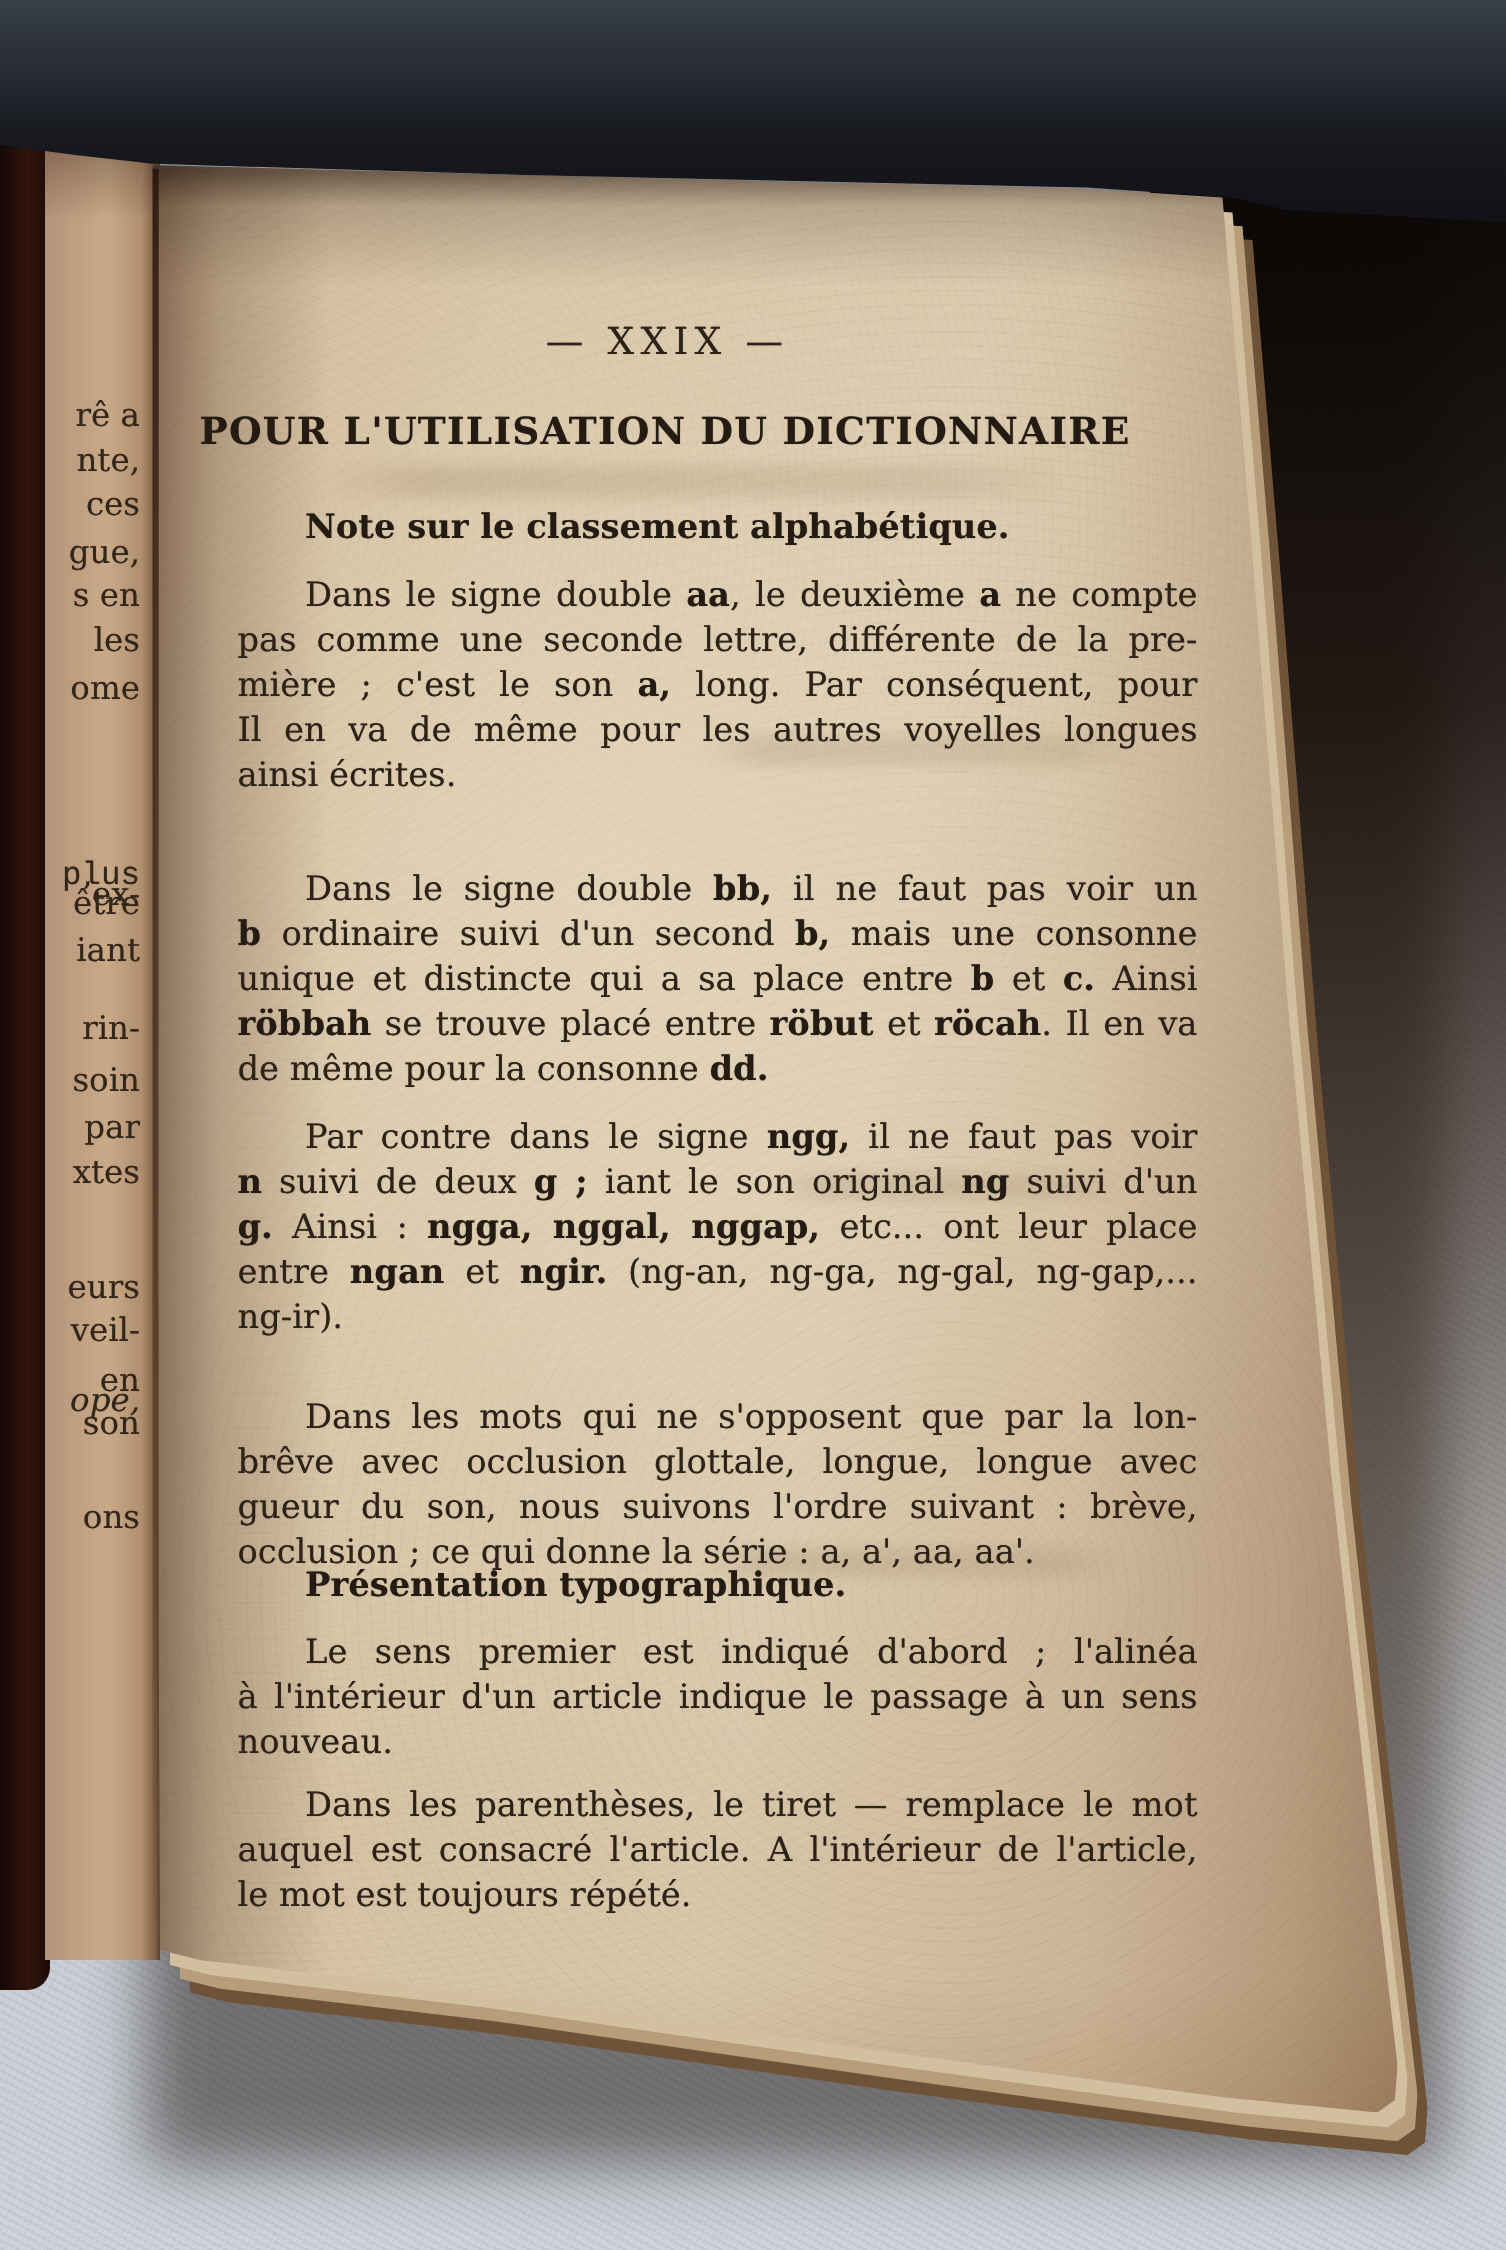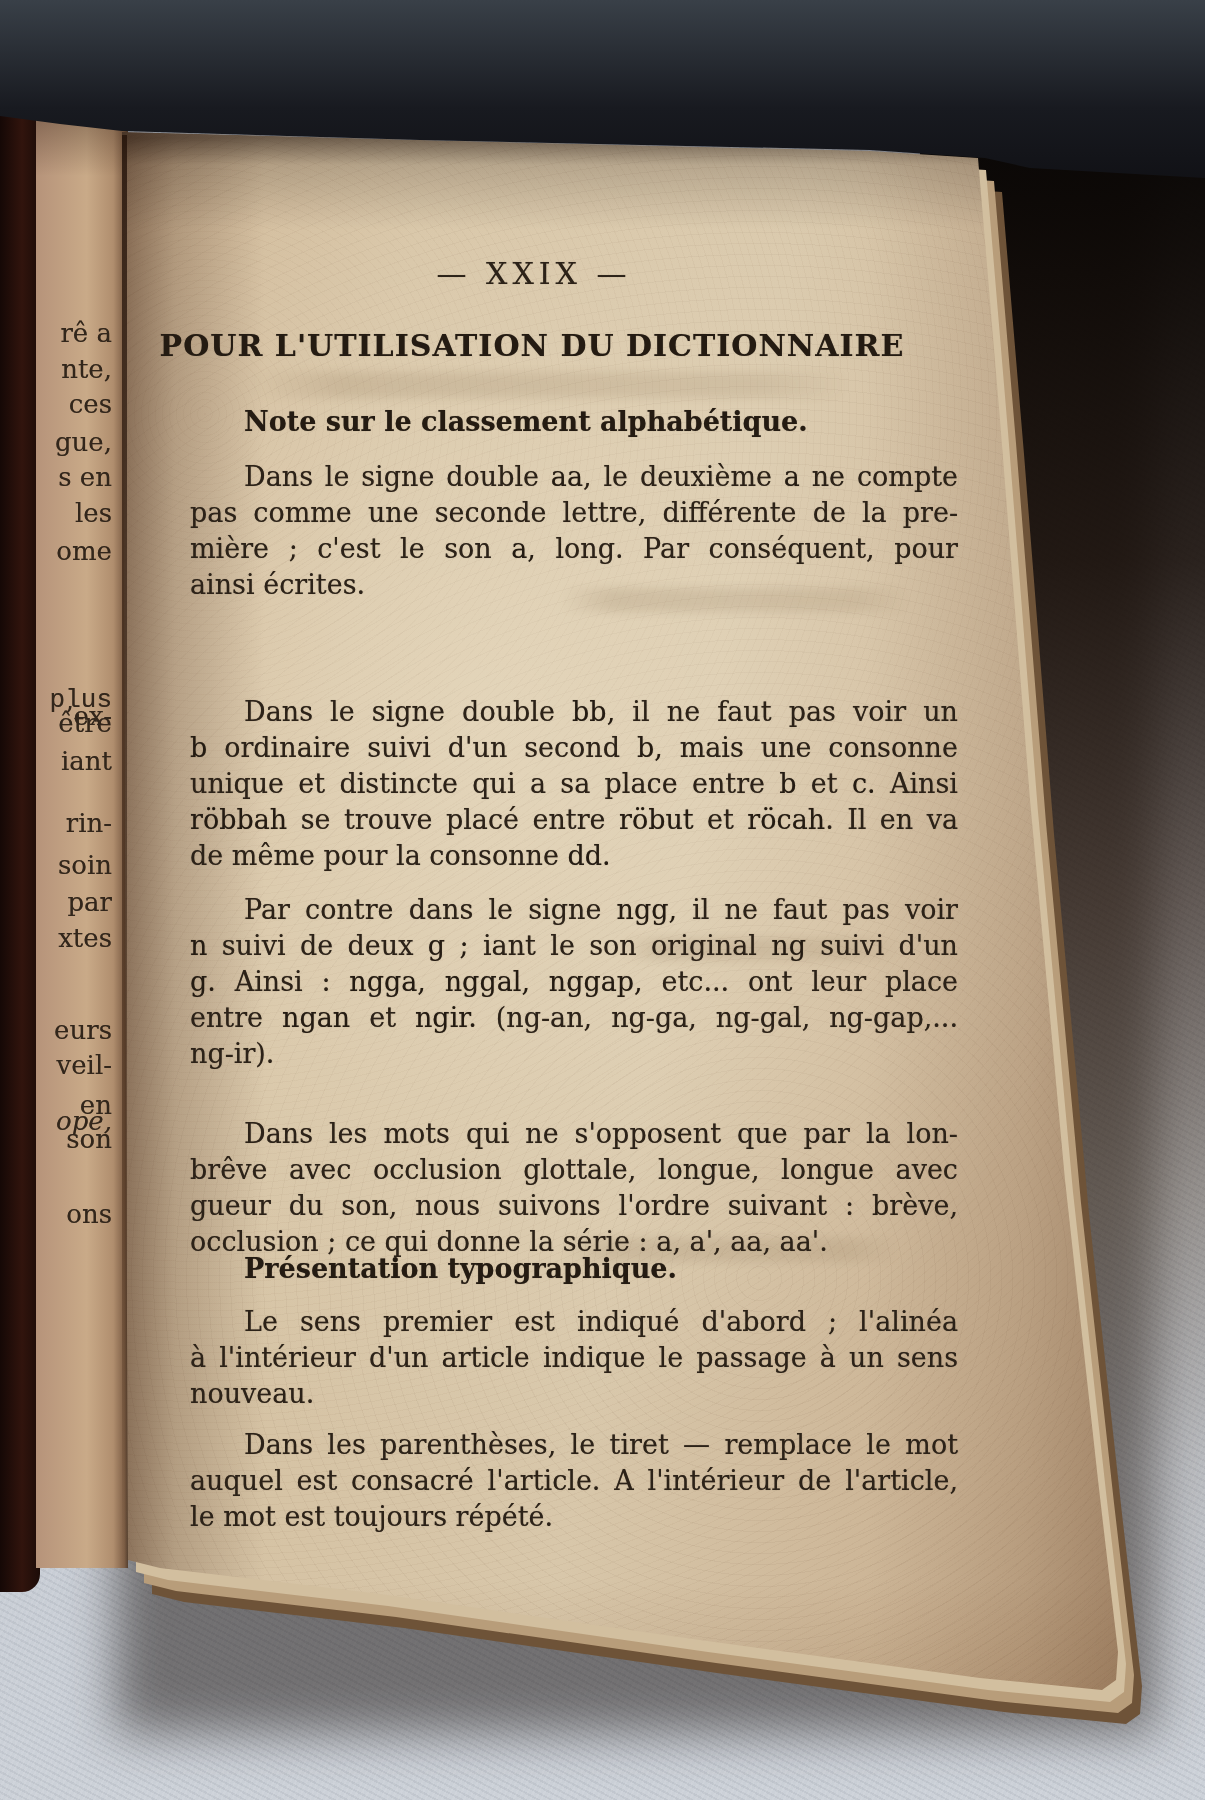--- a/index.html
+++ b/index.html
@@ -97,21 +97,21 @@
   
   .text-col {
     position:absolute; left:190px; top:0; width:768px; height:1800px;
     color:#2c2218; font-size:27px; line-height:36px;
     text-shadow:0 0 0.7px rgba(44,34,24,0.55);
   }
   .block { position:absolute; left:0; width:100%; }
   .line  { text-align:justify; text-align-last:justify; white-space:nowrap; height:36px; }
   .line.last { text-align-last:left; }
   .line.indent { text-indent:54px; }
-  .b { font-weight:normal; color:#241b12; }
+  .b { font-weight:bold; color:#241b12; }
 
   .folio {
     top:256px; text-align:center; font-size:30px; letter-spacing:5px;
     transform:translateX(-40px); white-space:nowrap;
   }
   .page-title {
     top:328px; text-align:center; font-weight:bold; font-size:30px; letter-spacing:1px;
     transform:translateX(-42px); white-space:nowrap; color:#241b12;
   }
   .subheading { font-weight:bold; padding-left:54px; white-space:nowrap; color:#241b12; }
@@ -165,20 +165,21 @@
     <div class="smudge" style="left:560px; top:1238px; width:340px; height:24px;"></div>
 
     <div class="text-col">
       <div class="block folio">— XXIX —</div>
       <div class="block page-title">POUR L'UTILISATION DU DICTIONNAIRE</div>
       <div class="block subheading h-note">Note sur le classement alphabétique.</div>
       <div class="block p1">
           <div class="line indent"><span>Dans le signe double </span><span class="b">aa</span><span>, le deuxième </span><span class="b">a</span><span> ne compte</span></div>
           <div class="line"><span>pas comme une seconde lettre, différente de la pre-</span></div>
           <div class="line"><span>mière ; c'est le son </span><span class="b">a,</span><span> long. Par conséquent, pour</span></div>
+          <div class="line"><span>Il en va de même pour les autres voyelles longues</span></div>
           <div class="line last"><span>ainsi écrites.</span></div>
         </div>
       <div class="block p2">
           <div class="line indent"><span>Dans le signe double </span><span class="b">bb,</span><span> il ne faut pas voir un</span></div>
           <div class="line"><span class="b">b</span><span> ordinaire suivi d'un second </span><span class="b">b,</span><span> mais une consonne</span></div>
           <div class="line"><span>unique et distincte qui a sa place entre </span><span class="b">b</span><span> et </span><span class="b">c.</span><span> Ainsi</span></div>
           <div class="line"><span class="b">röbbah</span><span> se trouve placé entre </span><span class="b">röbut</span><span> et </span><span class="b">röcah</span><span>. Il en va</span></div>
           <div class="line last"><span>de même pour la consonne </span><span class="b">dd.</span></div>
         </div>
       <div class="block p3">

